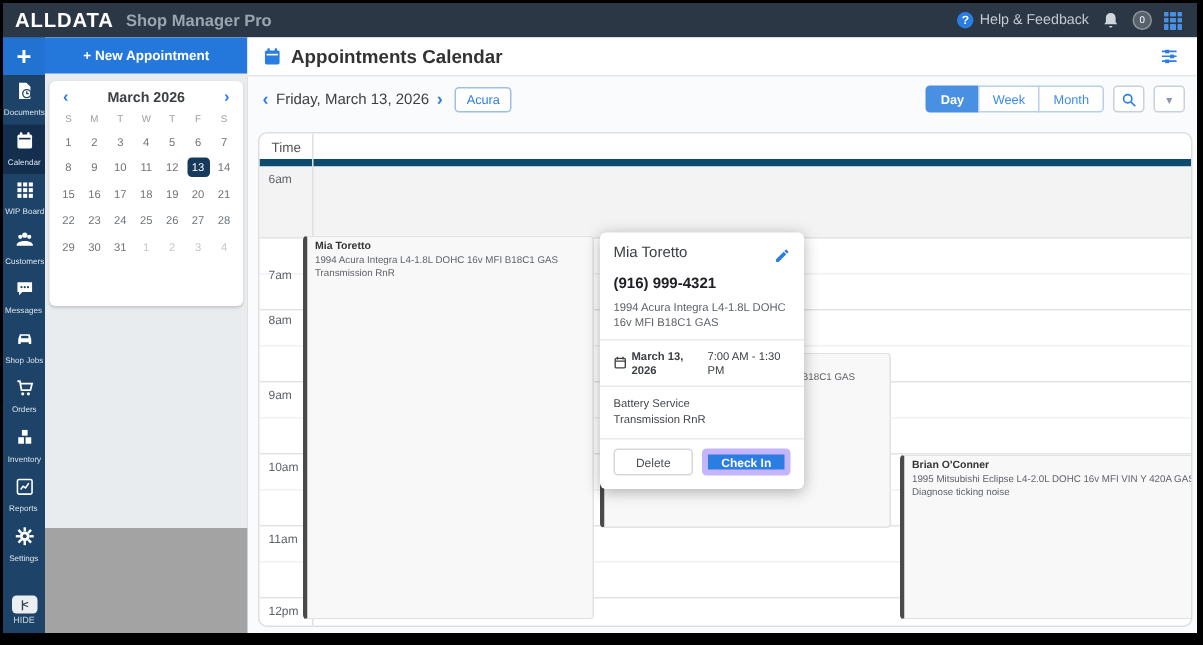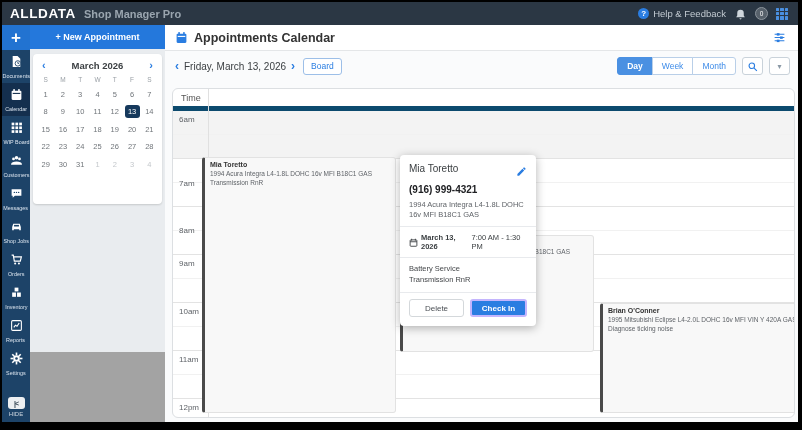--- a/index.html
+++ b/index.html
@@ -85,21 +85,21 @@
   .pencil { cursor:pointer; }
   .popup .phone { font-size:10px; font-weight:bold; color:#202124; margin-top:3px; }
   .popup .veh { font-size:7.5px; color:#5f6368; margin-top:5px; line-height:1.35; }
   .popup hr { border:none; border-top:1px solid #e8eaed; margin:6px -9px; }
   .popup .dt-row { display:flex; align-items:center; gap:3px; }
   .popup .dt-date { font-size:7.5px; font-weight:bold; color:#3c4043; }
   .popup .dt-time { font-size:7.5px; color:#3c4043; }
   .popup .svc { font-size:7.5px; color:#44474a; line-height:1.45; }
   .popup .btns { display:flex; gap:6px; margin-top:2px; }
   .btn-delete { flex:1; height:18px; background:#fff; border:1px solid #d4d8db; border-radius:3px; color:#4a4f54; font-size:8px; cursor:pointer; font-family:"Liberation Sans", sans-serif; }
-  .btn-checkin { flex:1; height:18px; background:#2a7de1; border:2px solid #c4b5fd; border-radius:3px; color:#fff; font-size:8px; font-weight:bold; cursor:pointer; font-family:"Liberation Sans", sans-serif; }
+  .btn-checkin { flex:1; height:18px; background:#2a7de1; border:4px solid #c4b5fd; border-radius:3px; color:#fff; font-size:8px; font-weight:bold; cursor:pointer; font-family:"Liberation Sans", sans-serif; }
 </style>
 </head>
 <body>
 
 <div class="app">
 
   <header class="topbar">
     <div class="brand">
       <span class="logo">ALLDATA</span>
       <span class="app-title">Shop Manager Pro</span>
@@ -320,21 +320,21 @@
             <rect x="7" y="16" width="5" height="4.5" fill="#2a7de1"></rect>
           </svg>
       </span>
     </div>
 
     <div class="toolbar">
       <div class="date-nav">
         <span class="date-chev">‹</span>
         <span class="date-label">Friday, March 13, 2026</span>
         <span class="date-chev">›</span>
-        <button class="today-btn">Board</button>
+        <button class="today-btn">Acura</button>
       </div>
       <div class="right-controls">
         <div class="segmented" id="view-toggle">
             <button class="seg active">Day</button>
             <button class="seg">Week</button>
             <button class="seg">Month</button>
           </div>
         <div class="tool-btn">
           <svg viewBox="0 0 24 24" width="11" height="11">
               <g fill="none" stroke="#2a7de1" stroke-width="2.4">
@@ -365,21 +365,21 @@
           <div class="slot-row"></div>
           <div class="slot-row hourline"></div>
           <div class="slot-row"></div>
           <div class="slot-row hourline"></div>
           <div class="slot-row"></div>
         </div>
       <div class="timecol-sep"></div>
       <div id="time-labels">
           <div class="time-lbl" style="top: 26px;">6am</div>
           <div class="time-lbl" style="top: 90px;">7am</div>
-          <div class="time-lbl" style="top: 137px;">8am</div>
+          <div class="time-lbl" style="top: 120px;">8am</div>
           <div class="time-lbl" style="top: 170px;">9am</div>
           <div class="time-lbl" style="top: 218px;">10am</div>
           <div class="time-lbl" style="top: 266px;">11am</div>
           <div class="time-lbl" style="top: 314px;">12pm</div>
         </div>
       <div id="appt-layer">
           <div class="appt" style="left: 29px; top: 68px; width: 194px; height: 256px;">
             <div class="nm">Mia Toretto</div>
             <div class="ln">1994 Acura Integra L4-1.8L DOHC 16v MFI B18C1 GAS</div>
             <div class="ln">Transmission RnR</div>

